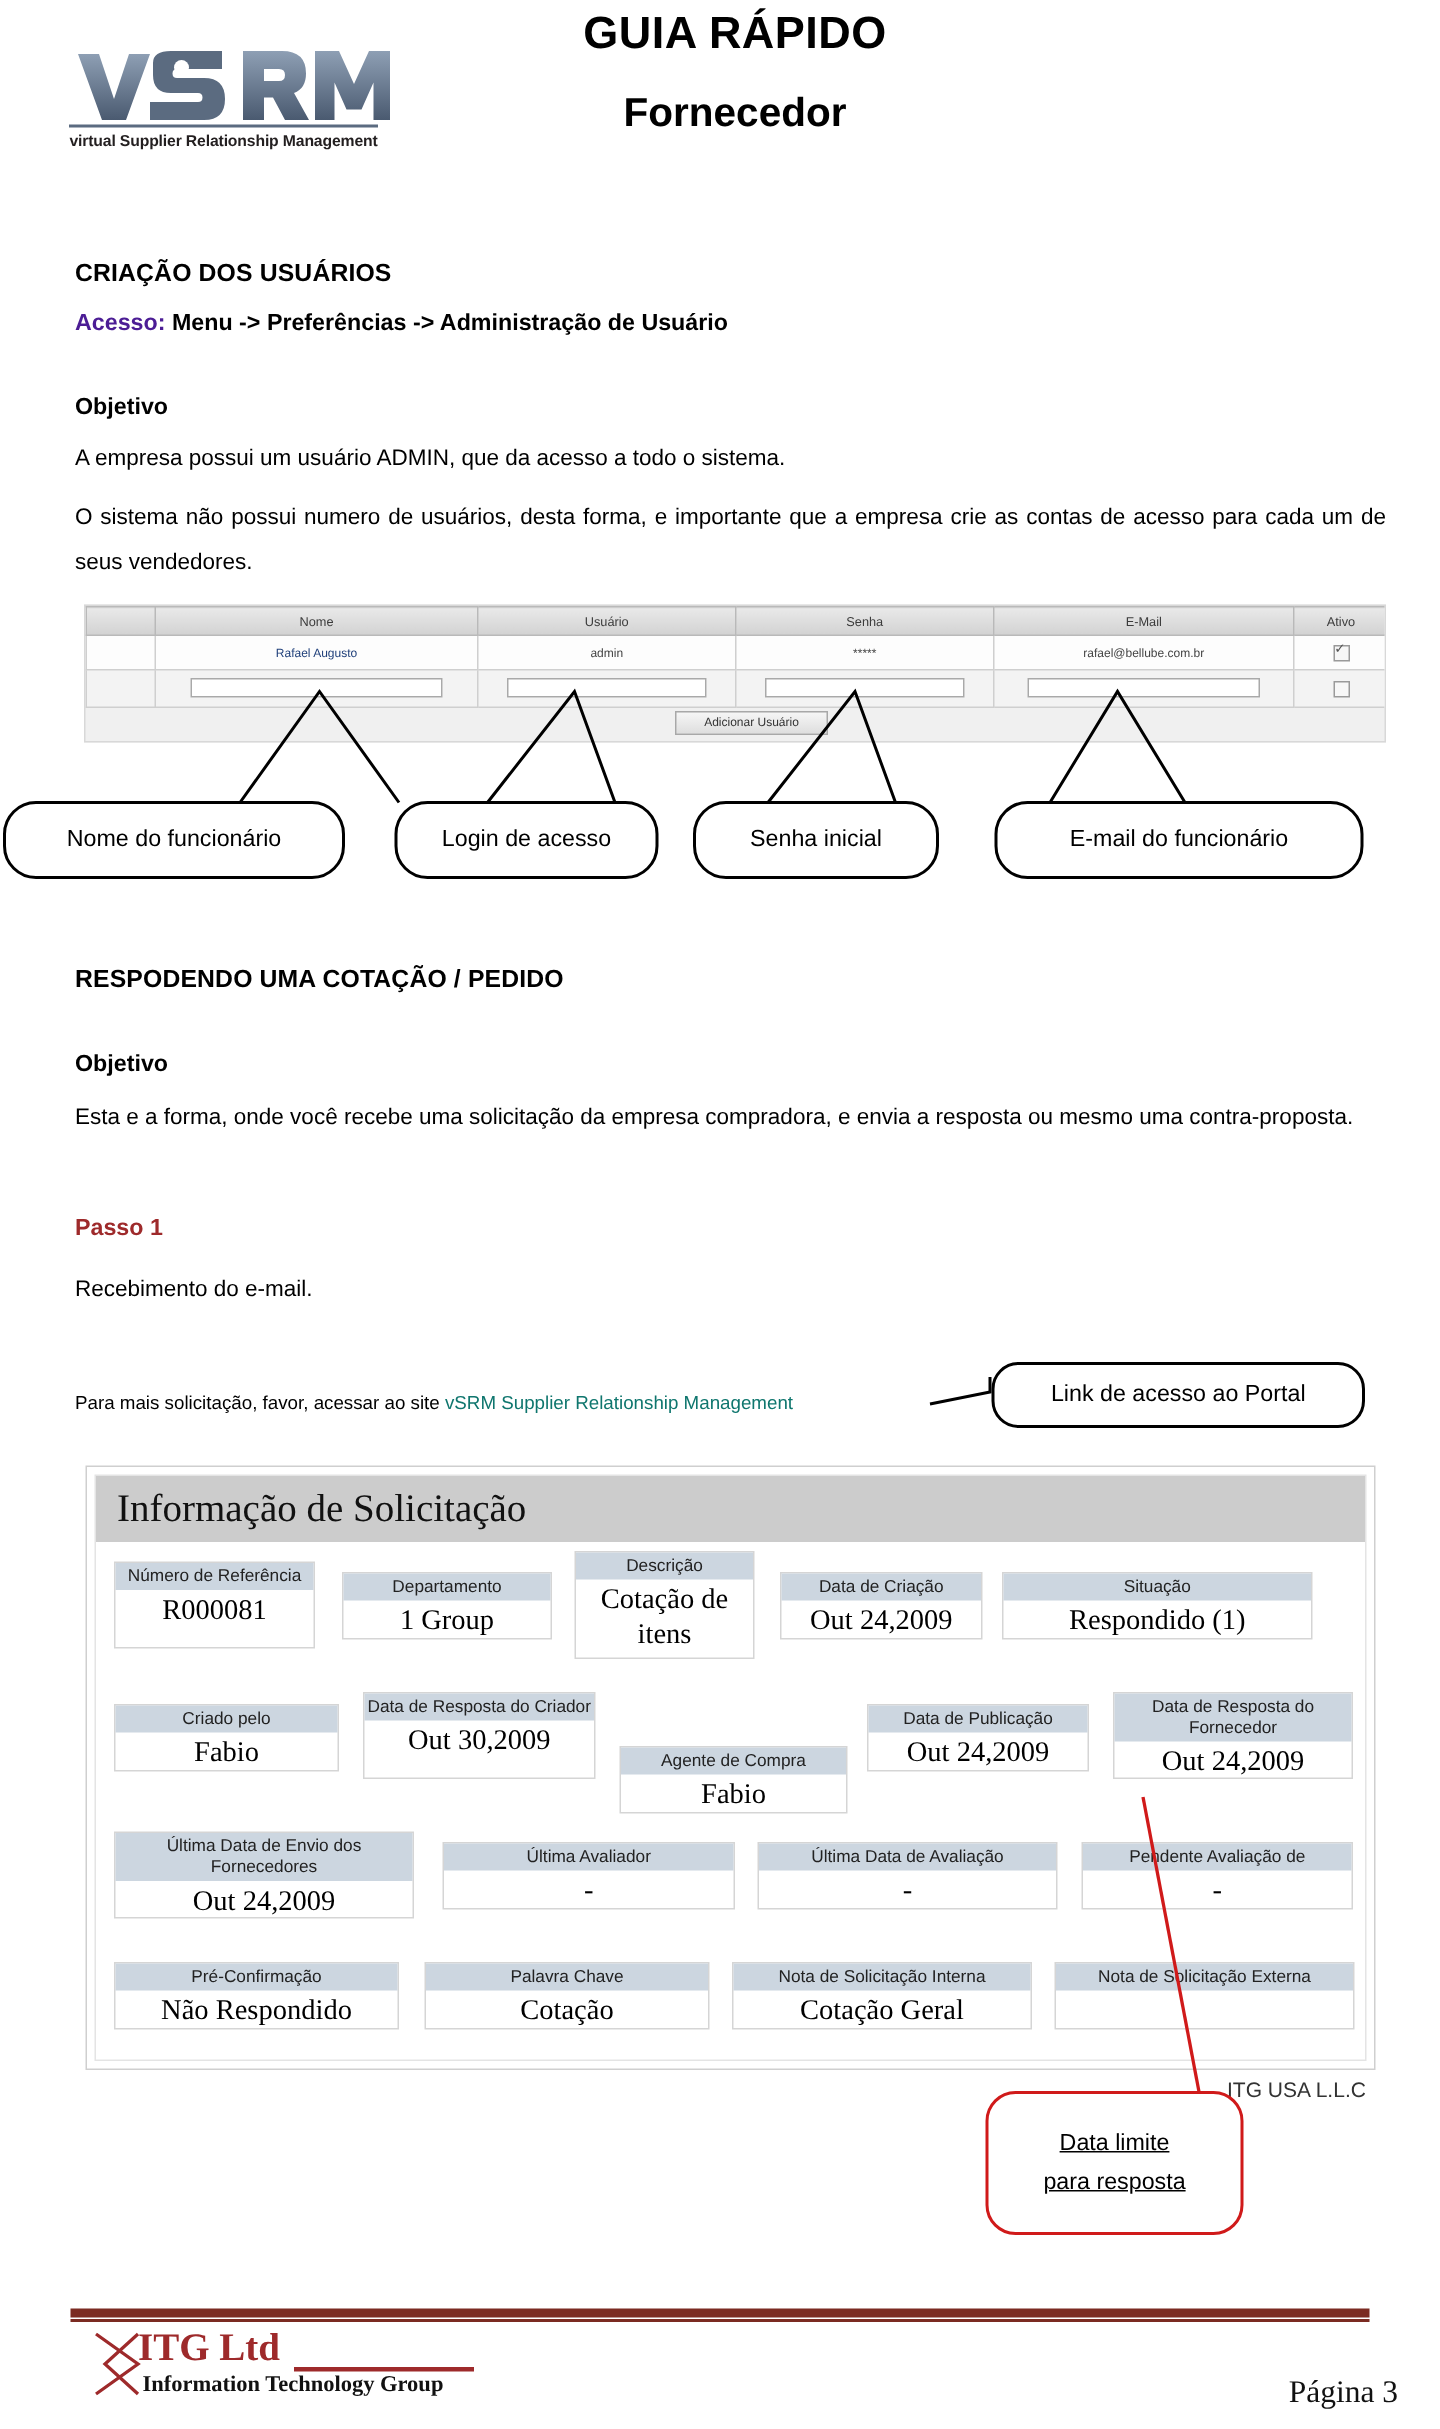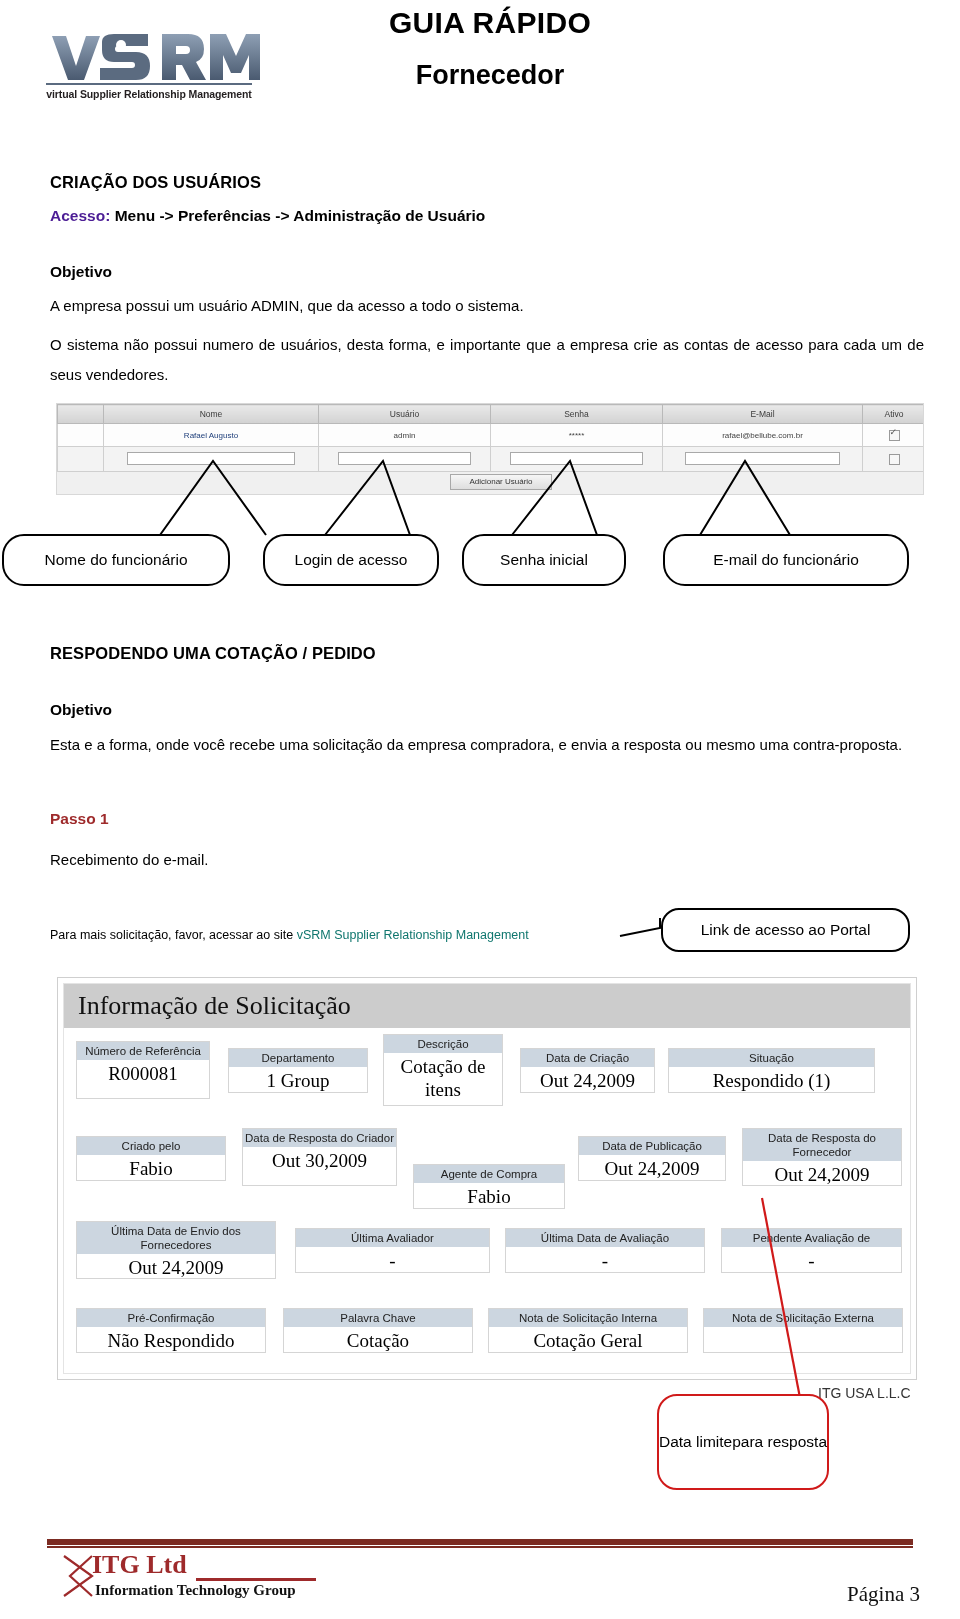--- a/index.html
+++ b/index.html
@@ -121,21 +121,21 @@
   .bubble {
     position: absolute;
     border: 2px solid #000;
     border-radius: 22px;
     background: #fff;
     display: flex; align-items: center; justify-content: center;
     font-size: 15.5px;
     box-sizing: border-box;
   }
   .bubble.red { border-color: #d01a1a; }
-  .bubble.tall { flex-direction: row; line-height: 26px; }
+  .bubble.tall { flex-direction: column; line-height: 26px; text-decoration: underline; }
 
   
   .smalltext {
     position: absolute; font-size: 12.5px; color: #000;
   }
   .smalltext .lnk { color: #0f766e; }
 
   
   .panel {
     position: absolute; left: 57px; top: 977px;
@@ -209,21 +209,21 @@
   .foot-underline {
     position:absolute; left: 196px; top: 1578px; width: 120px; height: 3px;
     background: #9e2a2b;
   }
   .foot-sub {
     position: absolute; left: 95px; top: 1582px;
     font-family: "Liberation Serif", serif;
     font-weight: bold; font-size: 15px; color: #111;
   }
   .foot-page {
-    position: absolute; right: 40px; top: 1582px;
+    position: absolute; right: 28px; top: 1582px;
     font-family: "Liberation Serif", serif;
     font-size: 21px; color: #111;
   }
 </style>
 </head>
 <body>
 
 <div class="page">
 
   <div class="logo-wrap">

